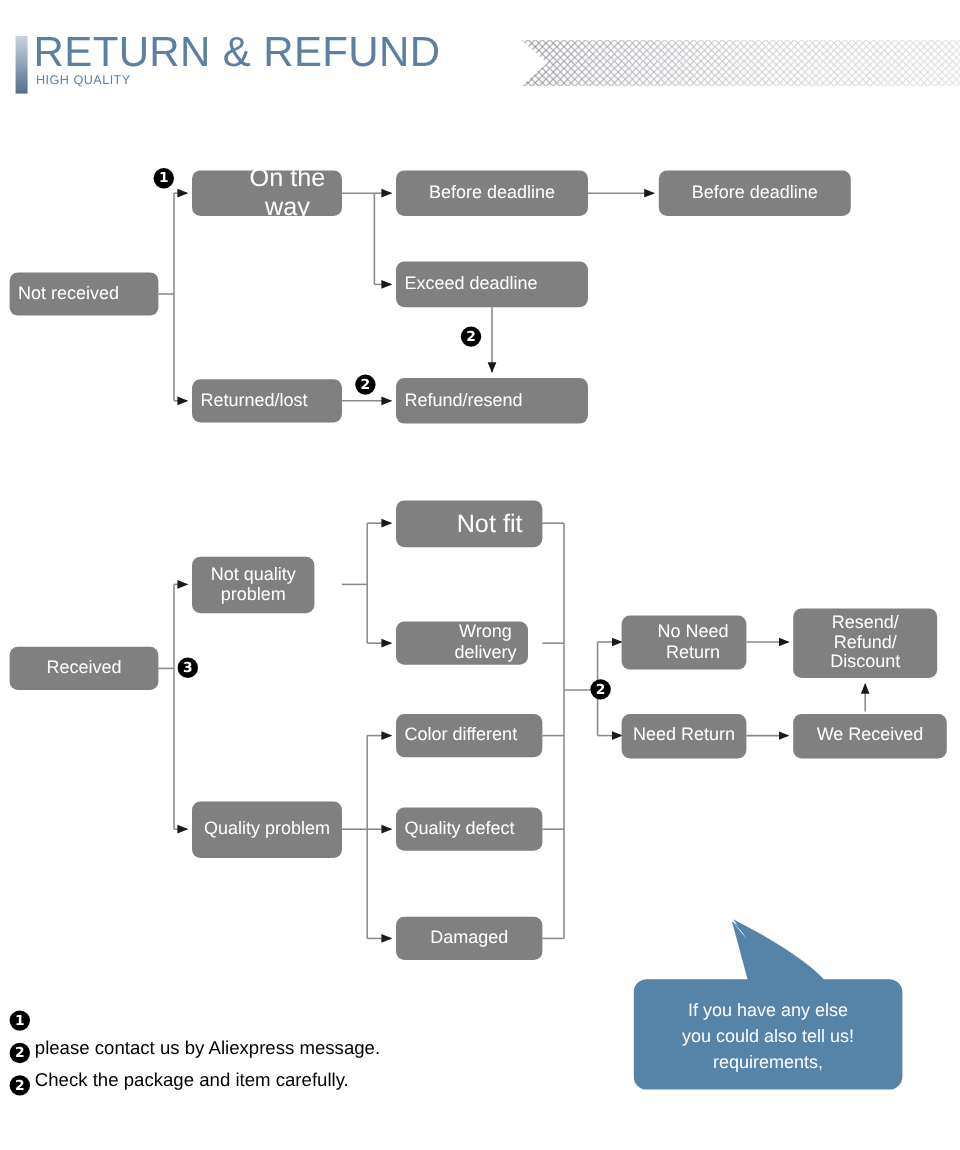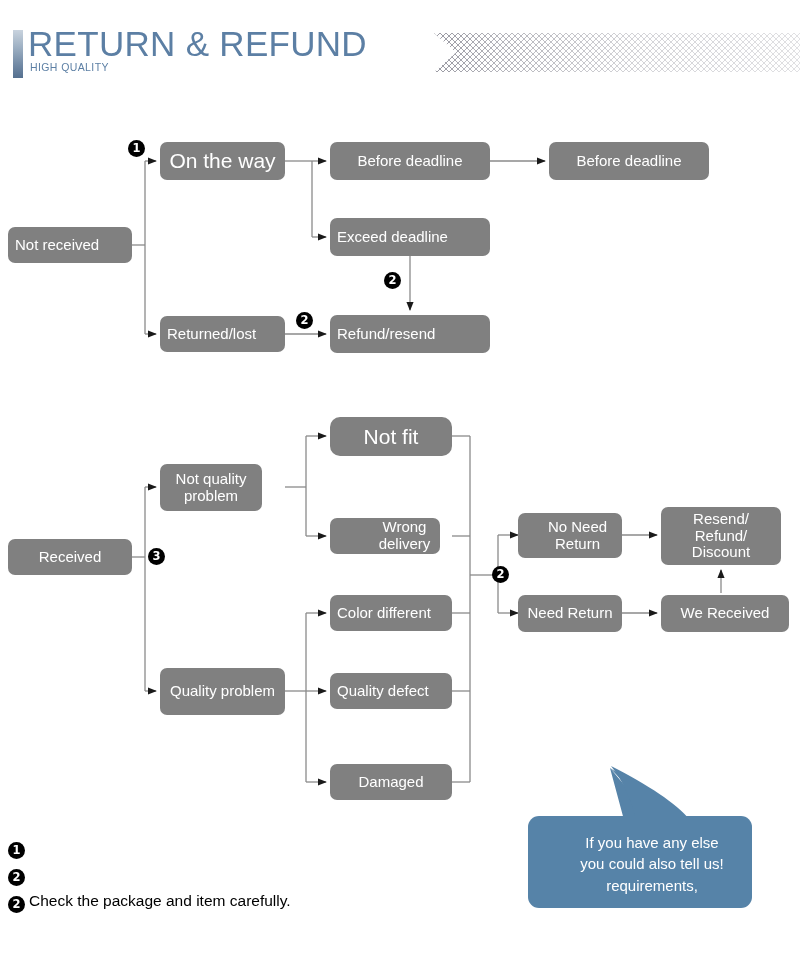--- a/index.html
+++ b/index.html
@@ -60,21 +60,21 @@
     color: #ffffff;
     display: flex;
     align-items: center;
     justify-content: center;
     text-align: center;
     font-size: 15px;
     line-height: 1.12;
     box-sizing: border-box;
     padding: 0 4px;
   }
-  .fbox.big { font-size: 21px; }
+  .fbox.big { font-size: 21px; padding-left: 38px; }
   .fbox.lft { justify-content: flex-start; padding-left: 7px; }
 
   
   .badge {
     position: absolute;
     width: 17px; height: 17px;
     border-radius: 50%;
     background: #000000;
     color: #ffffff;
     font-size: 11.5px;
@@ -101,21 +101,20 @@
     width: 252px; height: 152px;
   }
   .bubble-text {
     position: absolute;
     left: 0; top: 74px;
     width: 224px;
     text-align: center;
     color: #ffffff;
     font-size: 15px;
     line-height: 1.42;
-    padding-left: 12px;
   }
 
   
   #notes {
     position: absolute;
     left: 8px; top: 838px;
     width: 470px;
   }
   .note-row {
     position: relative;
@@ -255,21 +254,21 @@
 <div class="badge" style="left:384px; top:272px;">2</div>
 <div class="badge" style="left:296px; top:312px;">2</div>
 
 <div class="fbox" style="left:8px;  top:539px; width:124px; height:36px;">Received</div>
 
 <div class="fbox" style="left:160px; top:464px; width:102px; height:47px; white-space:pre-line;">Not quality
 problem</div>
 
 <div class="fbox" style="left:160px; top:668px; width:125px; height:47px;">Quality problem</div>
 
-<div class="fbox big" style="left:330px; top:417px; width:122px; height:39px;border-radius:10px;">Not fit</div>
+<div class="fbox big" style="left:330px; top:417px; width:122px; height:39px;">Not fit</div>
 
 <div class="fbox lft" style="left:330px; top:518px; width:110px; height:36px;padding-left:43px;">Wrong delivery</div>
 
 <div class="fbox lft" style="left:330px; top:595px; width:122px; height:36px;text-align:center;">Color different</div>
 
 <div class="fbox lft" style="left:330px; top:673px; width:122px; height:36px;">Quality defect</div>
 
 <div class="fbox" style="left:330px; top:764px; width:122px; height:36px;">Damaged</div>
 
 <div class="fbox" style="left:518px; top:513px; width:104px; height:45px; white-space:pre-line;padding-left:19px;">No Need
@@ -299,18 +298,19 @@
     <div>requirements,</div>
   </div>
 </div>
 
 <div id="notes">
   <div class="note-row">
     <div class="note-badge">1</div>
   </div>
   <div class="note-row">
     <div class="note-badge">2</div>
+    <div class="note-text">please contact us by Aliexpress message.</div>
   </div>
   <div class="note-row">
     <div class="note-badge">2</div>
     <div class="note-text">Check the package and item carefully.</div>
   </div>
 </div>
 
 </body></html>

